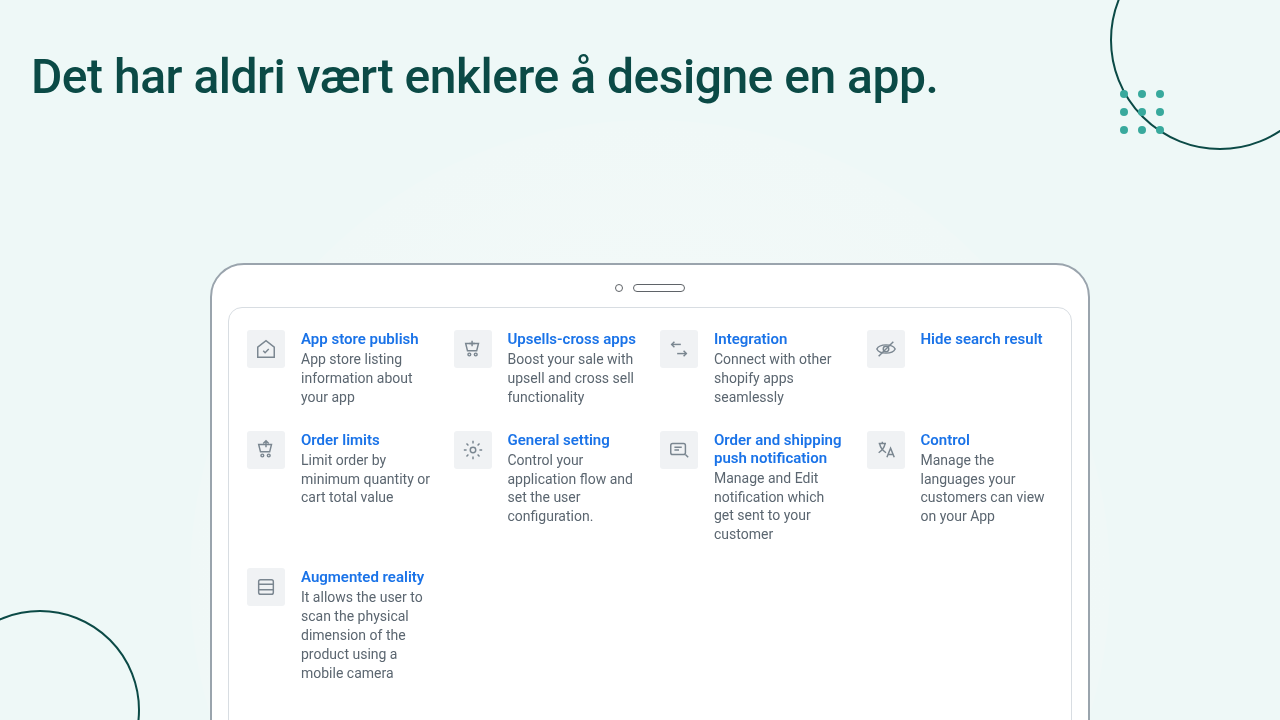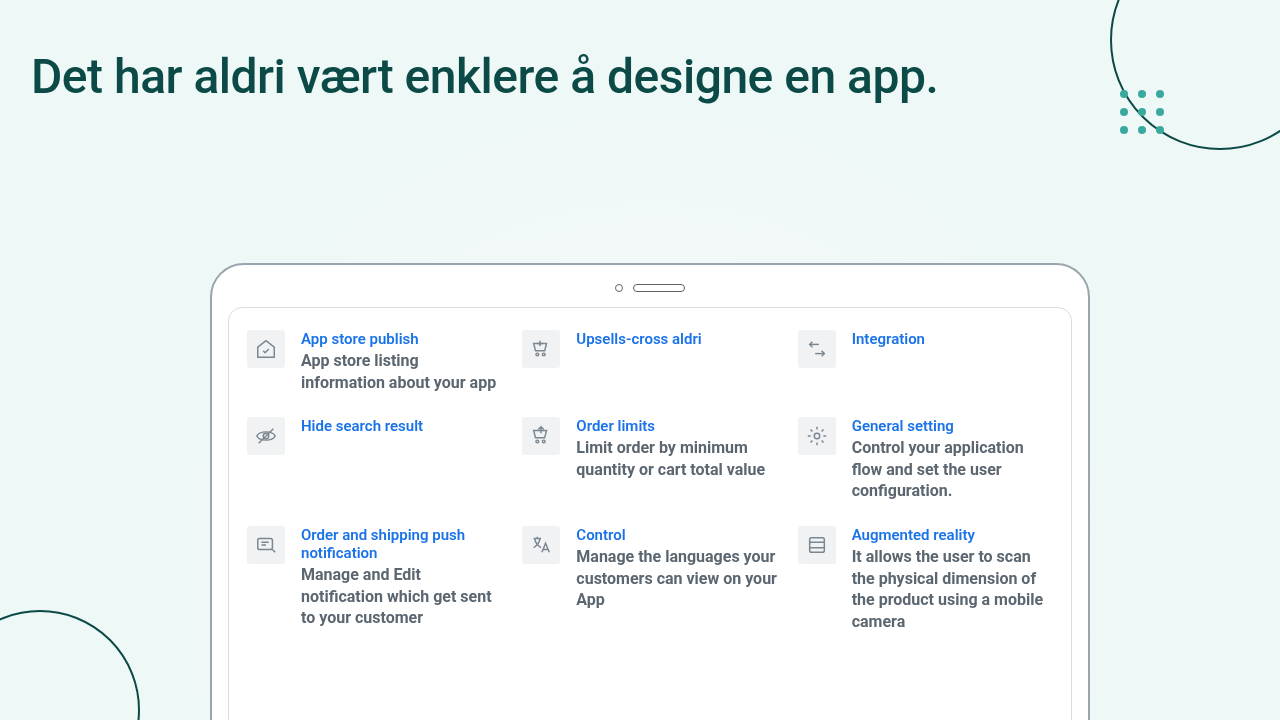--- a/index.html
+++ b/index.html
@@ -105,21 +105,21 @@
   width: 100%;
   height: 560px;
   background: #fff;
   border: 1px solid #d8dde2;
   border-radius: 14px;
   padding: 22px 18px;
 }
 
 .features-grid {
   display: grid;
-  grid-template-columns: 1fr 1fr 1fr;
+  grid-template-columns: 1fr 1fr 1fr 1fr;
   column-gap: 20px;
   row-gap: 24px;
 }
 
 .feature {
   display: flex;
   align-items: flex-start;
   gap: 16px;
 }
 
@@ -148,24 +148,23 @@
 }
 
 .feature-title {
   font-size: 15px;
   font-weight: 600;
   color: #1a73e8;
   margin-bottom: 2px;
 }
 
 .feature-desc {
-  font-size: 16px;
+  font-size: 14px;
   color: #5b6670;
   line-height: 1.35;
-  font-weight: bold;
 }
 </style>
 </head>
 <body>
 
 <div class="bg-halo"></div>
 <div class="circle-top"></div>
 <div class="circle-bottom"></div>
 
 <h1 class="hero-title">Det har aldri vært enklere å designe en app.</h1>
@@ -207,35 +206,37 @@
       <div class="feature">
         <div class="icon-box">
           <svg viewBox="0 0 24 24">
               <path d="M4 6 H18 L16 14 H6 Z"></path>
               <circle cx="8" cy="18" r="1.5"></circle>
               <circle cx="15" cy="18" r="1.5"></circle>
               <path d="M11 3 V9 M8 6 H14"></path>
             </svg>
         </div>
         <div class="feature-text">
-          <div class="feature-title">Upsells-cross aldri</div>
+          <div class="feature-title">Upsells-cross apps</div>
+          <div class="feature-desc">Boost your sale with upsell and cross sell functionality</div>
         </div>
       </div>
 
       <div class="feature">
         <div class="icon-box">
           <svg viewBox="0 0 24 24">
               <path d="M7 4 L4 7 L7 10"></path>
               <path d="M17 14 L20 17 L17 20"></path>
               <path d="M4 7 H14"></path>
               <path d="M10 17 H20"></path>
             </svg>
         </div>
         <div class="feature-text">
           <div class="feature-title">Integration</div>
+          <div class="feature-desc">Connect with other shopify apps seamlessly</div>
         </div>
       </div>
 
       <div class="feature">
         <div class="icon-box">
           <svg viewBox="0 0 24 24">
               <path d="M2 12 C5 6 19 6 22 12 C19 18 5 18 2 12 Z"></path>
               <circle cx="12" cy="12" r="3"></circle>
               <path d="M4 20 L20 4"></path>
             </svg>

